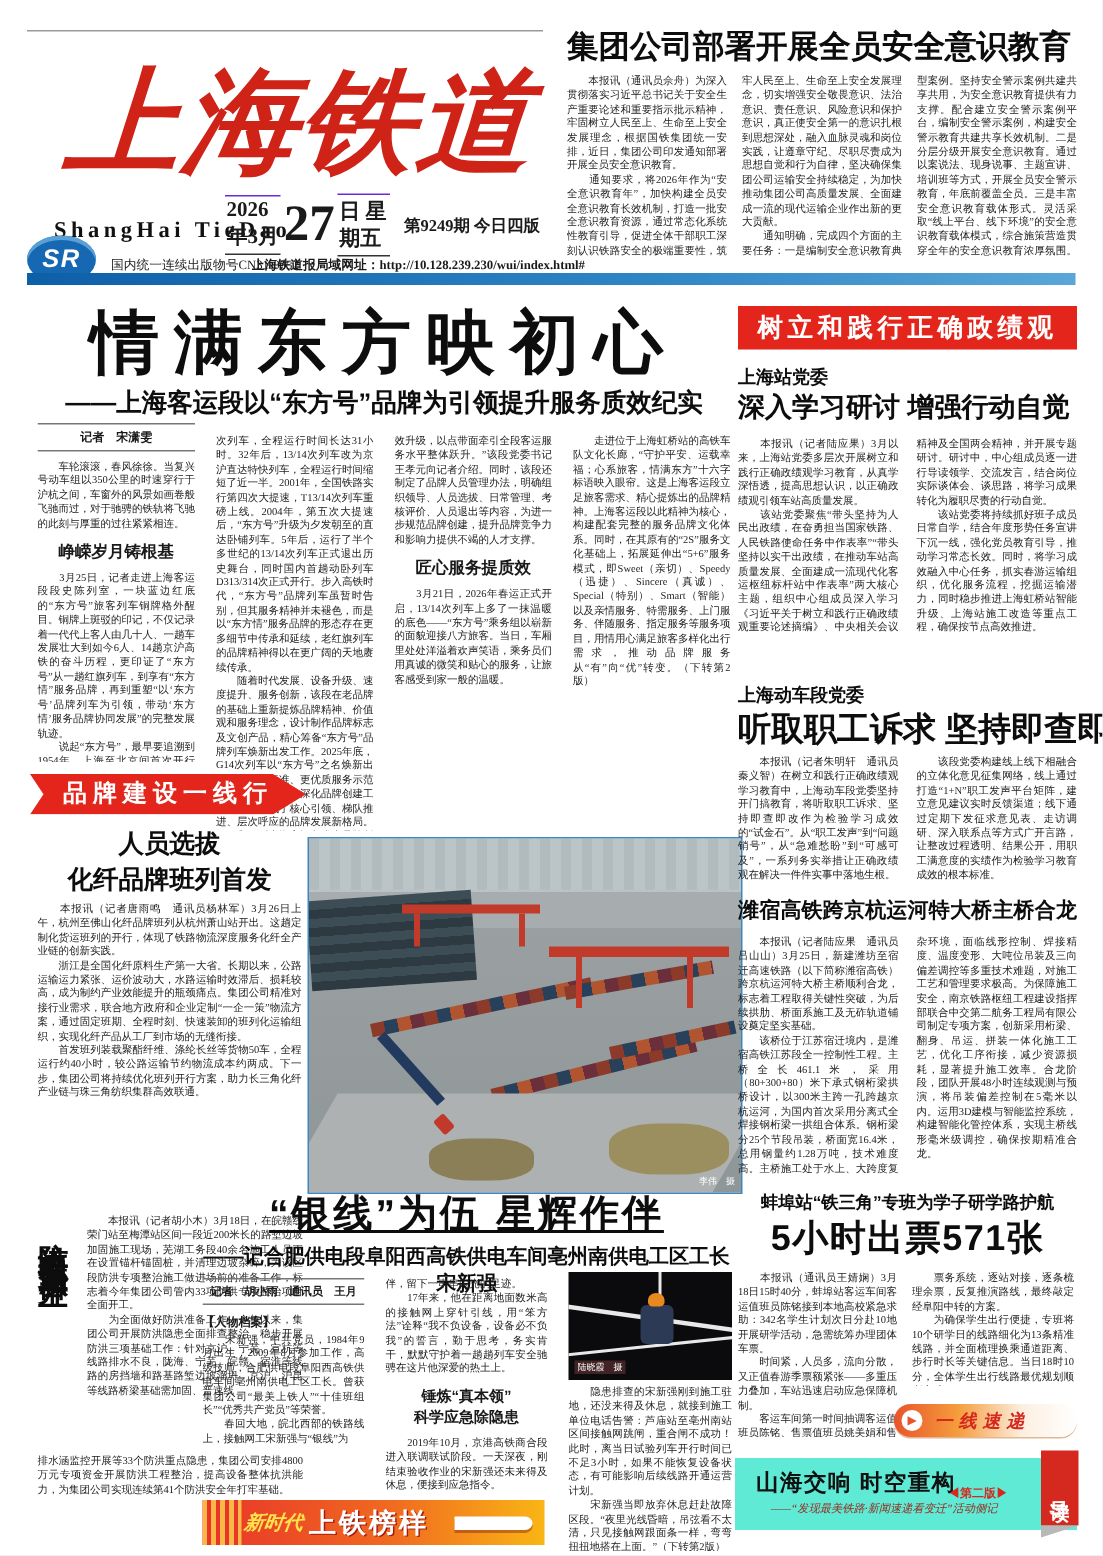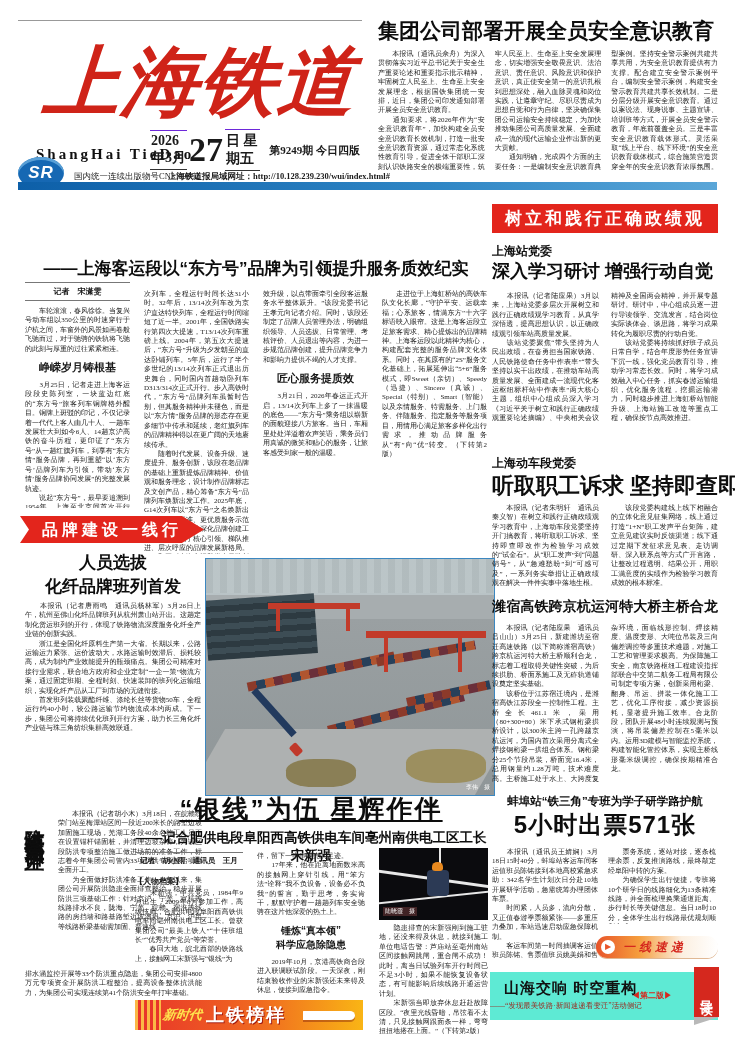--- a/index.html
+++ b/index.html
@@ -109,21 +109,21 @@
   .express-banner{left:596px;top:936px;width:122px;height:22px;border-radius:11px;
     background:linear-gradient(90deg,#e8542a,#f59d3d 35%,#fcefe0 70%,#fff);
     display:flex;align-items:center;box-shadow:0 1px 0 #e0b894;}
   .express-play{width:14px;height:14px;background:#fff;border-radius:50%;margin-left:5px;
     color:#e8542a;font-size:8px;line-height:14px;text-align:center;font-family:"Liberation Sans",sans-serif;}
   .express-label{color:#d5281e;font-weight:bold;font-style:italic;font-size:12px;letter-spacing:4px;
     margin-left:8px;font-family:"Liberation Sans",sans-serif;white-space:nowrap;}
   .guide-box{left:490px;top:972px;width:228px;height:48px;background:#5eead4;}
   .guide-title{position:absolute;left:14px;top:7px;font-family:"Liberation Sans",sans-serif;
     font-weight:bold;font-size:15px;color:#111;letter-spacing:1px;}
-  .guide-subtitle{position:absolute;left:0;top:29px;font-size:7.5px;color:#9a2a20;white-space:nowrap;}
+  .guide-subtitle{position:absolute;left:24px;top:29px;font-size:7.5px;color:#9a2a20;font-style:italic;white-space:nowrap;}
   .guide-pageref{position:absolute;right:46px;top:18px;font-size:8px;color:#d5281e;font-weight:bold;}
   .guide-tab{left:694px;top:967px;width:25px;height:50px;background:#d5281e;color:#fff;
     writing-mode:vertical-rl;text-orientation:upright;font-family:"Liberation Sans",sans-serif;
     font-weight:bold;font-size:13px;text-align:center;line-height:25px;letter-spacing:2px;}
   .guide-tab-fold{left:694px;top:1017px;width:0;height:0;border-left:25px solid #b8b8b8;border-bottom:8px solid transparent;}
 </style>
 </head>
 <body>
 
 <div id="page">
@@ -141,20 +141,21 @@
   <div class="abs publine">国内统一连续出版物号CN31-0052</div>
   <div class="abs website">上海铁道报局域网址：http://10.128.239.230/wui/index.html#</div>
   <div class="abs blue-bar"></div>
 
   <div class="abs hed tr-headline">集团公司部署开展全员安全意识教育</div>
   <div class="abs body-text tr-cols">　　本报讯（通讯员佘舟）为深入贯彻落实习近平总书记关于安全生产重要论述和重要指示批示精神，牢固树立人民至上、生命至上安全发展理念，根据国铁集团统一安排，近日，集团公司印发通知部署开展全员安全意识教育。
 　　通知要求，将2026年作为“安全意识教育年”，加快构建全员安全意识教育长效机制，打造一批安全意识教育资源，通过常态化系统性教育引导，促进全体干部职工深刻认识铁路安全的极端重要性，筑牢人民至上、生命至上安全发展理念，切实增强安全敬畏意识、法治意识、责任意识、风险意识和保护意识，真正使安全第一的意识扎根到思想深处，融入血脉灵魂和岗位实践，让遵章守纪、尽职尽责成为思想自觉和行为自律，坚决确保集团公司运输安全持续稳定，为加快推动集团公司高质量发展、全面建成一流的现代运输企业作出新的更大贡献。
 　　通知明确，完成四个方面的主要任务：一是编制安全意识教育典型案例。坚持安全警示案例共建共享共用，为安全意识教育提供有力支撑。配合建立安全警示案例平台，编制安全警示案例，构建安全警示教育共建共享长效机制。二是分层分级开展安全意识教育。通过以案说法、现身说事、主题宣讲、培训班等方式，开展全员安全警示教育，年底前覆盖全员。三是丰富安全意识教育载体形式。灵活采取“线上平台、线下环境”的安全意识教育载体模式，综合施策营造贯穿全年的安全意识教育浓厚氛围。加强宣传引导，深入开展主题宣讲、专项安全意识教育、家属联动亲情教育，加强先进典型选树。四是加强安全意识教育资源建设。加强配套硬件建设、专业师资建设、安全文化示范创建常态化建设，年底前建成一批安全意识教育资源。
 　　通知强调，要加强组织领导，确保教育实效，加强跟踪研究，构建长效机制，推动教育与管理流程的深度融合，实现“干中学、学中干”，固化成为长期坚持的制度规范，提升安全意识教育生命力。</div>
 
+  <div class="abs hed main-headline">情满东方映初心</div>
   <div class="abs hed main-subtitle">——上海客运段以“东方号”品牌为引领提升服务质效纪实</div>
   <div class="abs col m-col1">
     <div class="byline">记者　宋潇雯</div>
     <div class="body-text">　　车轮滚滚，春风徐徐。当复兴号动车组以350公里的时速穿行于沪杭之间，车窗外的风景如画卷般飞驰而过，对于驰骋的铁轨将飞驰的此刻与厚重的过往紧紧相连。</div>
     <div class="subhead">峥嵘岁月铸根基</div>
     <div class="body-text">　　3月25日，记者走进上海客运段段史陈列室，一块蓝边红底的“东方号”旅客列车铜牌格外醒目。铜牌上斑驳的印记，不仅记录着一代代上客人由几十人、一趟车发展壮大到如今6人、14趟京沪高铁的奋斗历程，更印证了“东方号”从一趟红旗列车，到享有“东方情”服务品牌，再到重塑“以‘东方号’品牌列车为引领，带动‘东方情’服务品牌协同发展”的完整发展轨迹。
 　　说起“东方号”，最早要追溯到1954年。上海至北京间首次开行13/14</div>
   </div>
   <div class="abs col body-text m-col2">次列车，全程运行时间长达31小时。32年后，13/14次列车改为京沪直达特快列车，全程运行时间缩短了近一半。2001年，全国铁路实行第四次大提速，T13/14次列车重磅上线。2004年，第五次大提速后，“东方号”升级为夕发朝至的直达卧铺列车。5年后，运行了半个多世纪的13/14次列车正式退出历史舞台，同时国内首趟动卧列车D313/314次正式开行。步入高铁时代，“东方号”品牌列车虽暂时告别，但其服务精神并未褪色，而是以“东方情”服务品牌的形态存在更多细节中传承和延续，老红旗列车的品牌精神得以在更广阔的天地赓续传承。
 　　随着时代发展、设备升级、速度提升、服务创新，该段在老品牌的基础上重新提炼品牌精神、价值观和服务理念，设计制作品牌标志及文创产品，精心筹备“东方号”品牌列车焕新出发工作。2025年底，G14次列车以“东方号”之名焕新出发，以更高标准、更优质服务示范引领，带动各车队深化品牌创建工作，构建形成了核心引领、梯队推进、层次呼应的品牌发展新格局。

